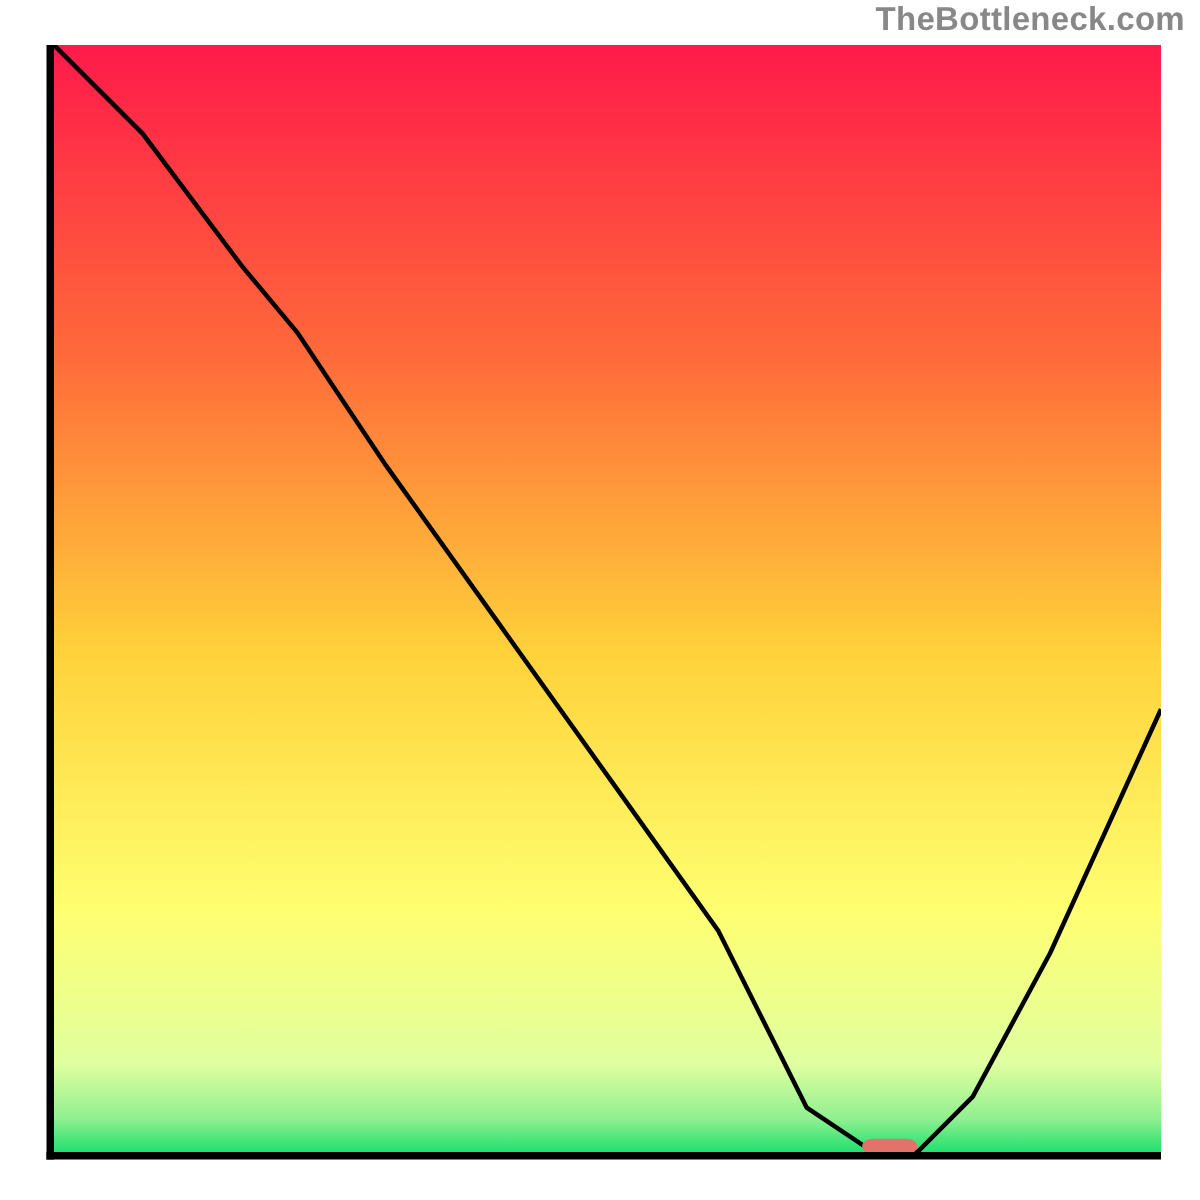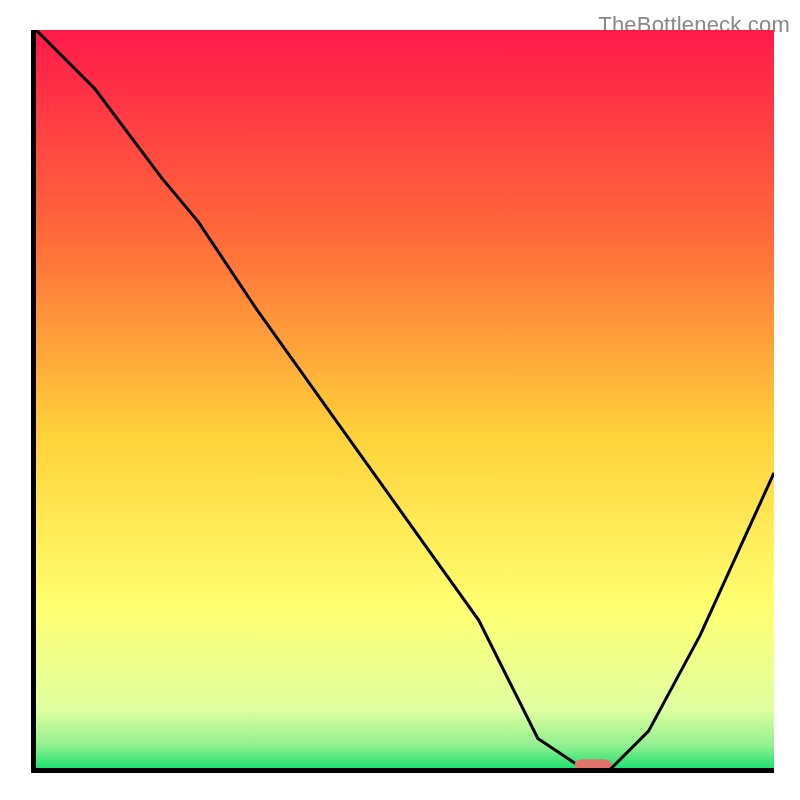--- a/index.html
+++ b/index.html
@@ -6,25 +6,25 @@
     margin: 0;
     padding: 0;
     width: 800px;
     height: 800px;
     background: #ffffff;
     font-family: Arial, Helvetica, sans-serif;
     position: relative;
   }
   .watermark {
     position: absolute;
-    top: 12px;
+    top: 0;
     right: 10px;
     color: #888888;
     font-size: 22px;
-    font-weight: normal;
+    font-weight: bold;
     letter-spacing: 0.2px;
   }
   .chart-frame {
     position: absolute;
     left: 31px;
     top: 30px;
     width: 738px;
     height: 738px;
     border-left: 5px solid #000;
     border-bottom: 5px solid #000;

